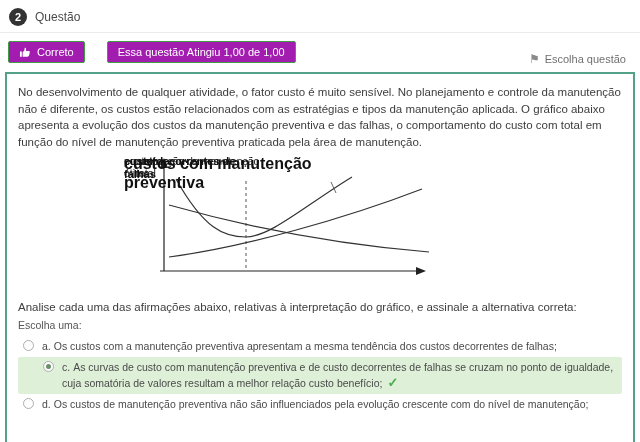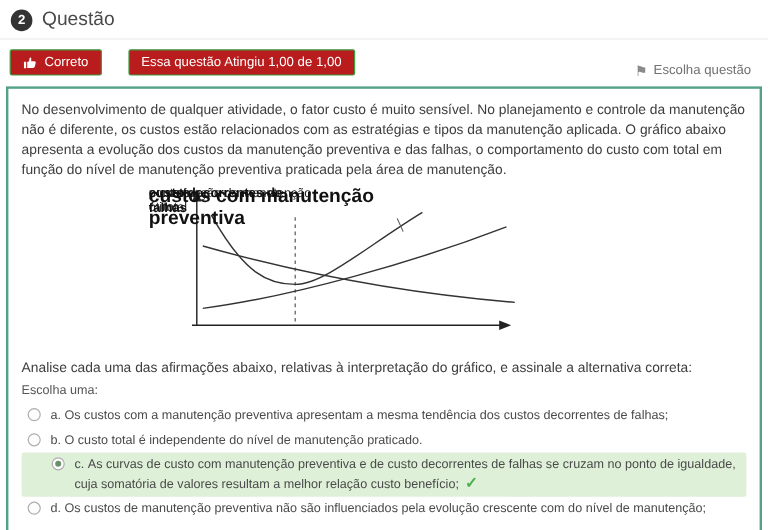--- a/index.html
+++ b/index.html
@@ -14,28 +14,28 @@
     display: flex; align-items: center; gap: 8px;
     padding: 8px 10px 6px 9px;
     border-bottom: 1px solid #ececec;
   }
   .qnum {
     width: 18px; height: 18px; border-radius: 50%;
     background: #333; color: #fff;
     font-size: 11px; font-weight: bold;
     display: inline-flex; align-items: center; justify-content: center;
   }
-  .qtitle { font-size: 16px; color: #4a4a4a; }
+  .qtitle { font-size: 12px; color: #4a4a4a; }
   .status-row {
     display: flex; align-items: flex-start;
     padding: 8px 14px 0 8px; gap: 22px;
   }
   .badge {
     display: inline-flex; align-items: flex-end; gap: 6px;
-    background: #b91c1c; border: 1px solid #3f9c43; border-radius: 2px;
+    background: #a21caf; border: 1px solid #3f9c43; border-radius: 2px;
     color: #fff; font-size: 11px; padding: 4px 10px; height: 22px;
   }
   .thumb { width: 12px; height: 12px; display: block; }
   .mark-question {
     margin-left: auto; margin-top: 12px;
     display: inline-flex; align-items: center; gap: 5px;
     color: #707070; font-size: 11px; cursor: pointer;
   }
   .flag { color: #8a8a8a; font-size: 12px; line-height: 1; }
   .qbox {
@@ -143,24 +143,20 @@
 
     <div class="choose">Escolha uma:</div>
 
     <div class="options">
 
       <div class="option">
         <span class="radio"></span>
         <span class="opt-text"><span class="letter">a.</span><span>Os custos com a manutenção preventiva apresentam a mesma tendência dos custos decorrentes de falhas;</span></span>
       </div>
 
-      <div class="option">
-        <span class="radio"></span>
-        <span class="opt-text"><span class="letter">b.</span><span>O custo total é independente do nível de manutenção praticado.</span></span>
-      </div>
 
       <div class="option correct">
         <span class="radio">
             <span class="dot"></span>
           </span>
         <span class="opt-text"><span class="letter">c.</span><span>As curvas de custo com manutenção preventiva e de custo decorrentes de falhas se cruzam no ponto de igualdade, cuja somatória de valores resultam a melhor relação custo benefício;</span><span class="check">✓</span></span>
       </div>
 
       <div class="option">
         <span class="radio"></span>

